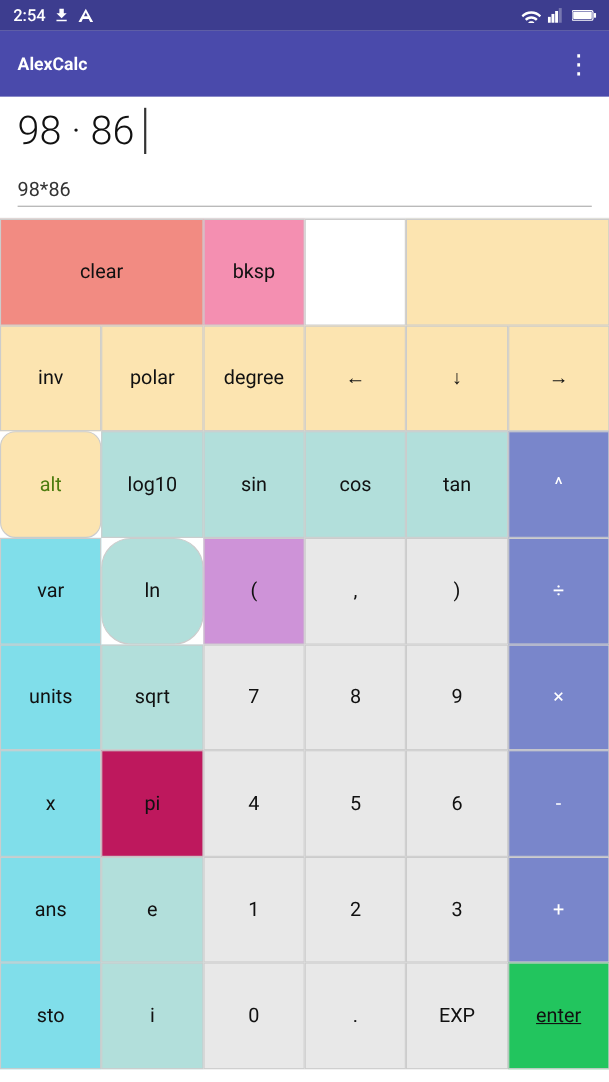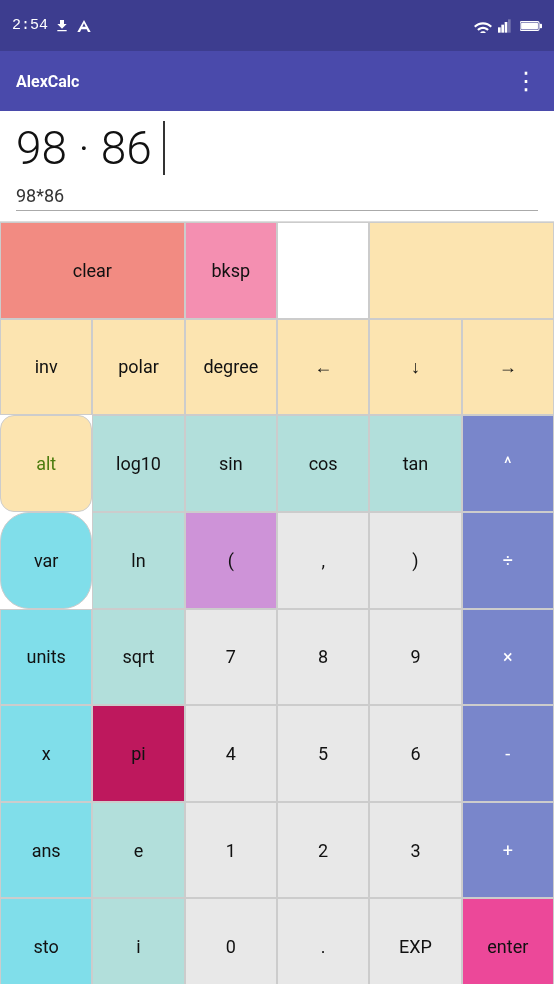--- a/index.html
+++ b/index.html
@@ -9,28 +9,27 @@
       height: 984px;
       font-family: 'Roboto', Arial, sans-serif;
       background: #fff;
       overflow: hidden;
     }
 
     
     .status-bar {
       background: #3d3d8f;
       color: #fff;
-      height: 51px;
+      height: 28px;
       display: flex;
       align-items: center;
       justify-content: space-between;
       padding: 0 12px;
       font-size: 15px;
       font-weight: 500;
-      font-family: Liberation Mono, monospace;
     }
     .status-left { display: flex; align-items: center; gap: 6px; }
     .status-right { display: flex; align-items: center; gap: 6px; }
 
     
     .app-bar {
       background: #4a4aab;
       color: #fff;
       height: 60px;
       display: flex;
@@ -41,21 +40,21 @@
     .app-title { font-size: 16px; font-weight: bold; }
     .menu-dots { font-size: 24px; cursor: pointer; }
 
     
     .display-area {
       background: #fff;
       padding: 10px 16px 6px 16px;
       min-height: 110px;
     }
     .expression-display {
-      font-size: 46px;
+      font-size: 36px;
       color: #111;
       font-weight: 300;
       min-height: 60px;
       word-break: break-all;
     }
     .expression-text { font-size: 18px; color: #333; margin-top: 4px; padding-bottom: 4px; border-bottom: 1.5px solid #aaa; }
 
     
     .calc-grid {
       display: grid;
@@ -94,21 +93,21 @@
     
     .btn-alt     { background: #fce4b0; color: #4d7c0f; border-radius: 14px; }
     .btn-log10   { background: #b2dfdb; color: #111; }
     .btn-sin     { background: #b2dfdb; color: #111; }
     .btn-cos     { background: #b2dfdb; color: #111; }
     .btn-tan     { background: #b2dfdb; color: #111; }
     .btn-pow     { background: #7986cb; color: #fff; }
 
     
     .btn-var     { background: #80deea; color: #111; }
-    .btn-ln      { background: #b2dfdb; color: #111; }
+    .btn-ln      { background: #b2dfdb; color: #111; border-radius: 27px; }
     .btn-lparen  { background: #ce93d8; color: #111; }
     .btn-comma   { background: #e8e8e8; color: #111; }
     .btn-rparen  { background: #e8e8e8; color: #111; }
     .btn-div     { background: #7986cb; color: #fff; }
 
     
     .btn-units   { background: #80deea; color: #111; }
     .btn-sqrt    { background: #b2dfdb; color: #111; }
     .btn-7       { background: #e8e8e8; color: #111; }
     .btn-8       { background: #e8e8e8; color: #111; }
@@ -130,21 +129,21 @@
     .btn-2       { background: #e8e8e8; color: #111; }
     .btn-3       { background: #e8e8e8; color: #111; }
     .btn-add     { background: #7986cb; color: #fff; }
 
     
     .btn-sto     { background: #80deea; color: #111; }
     .btn-i       { background: #b2dfdb; color: #111; }
     .btn-0       { background: #e8e8e8; color: #111; }
     .btn-dot     { background: #e8e8e8; color: #111; }
     .btn-exp     { background: #e8e8e8; color: #111; }
-    .btn-enter   { background: #ec4899; color: #111; }
+    .btn-enter   { background: #22c55e; color: #111; text-decoration: underline; }
   </style>
 </head>
 <body>
 
 <div class="status-bar">
   <div class="status-left">
     <span>2:54</span>
 
     <svg width="16" height="16" viewBox="0 0 24 24" fill="white">
         <path d="M19 9h-4V3H9v6H5l7 7 7-7zm-14 9v2h14v-2H5z"></path>
@@ -201,21 +200,21 @@
   <div class="btn btn-down" style="grid-column:5; grid-row:2;">↓</div>
   <div class="btn btn-right" style="grid-column:6; grid-row:2;">→</div>
 
   <div class="btn btn-alt" style="grid-column:1; grid-row:3;">alt</div>
   <div class="btn btn-log10" style="grid-column:2; grid-row:3;">log10</div>
   <div class="btn btn-sin" style="grid-column:3; grid-row:3;">sin</div>
   <div class="btn btn-cos" style="grid-column:4; grid-row:3;">cos</div>
   <div class="btn btn-tan" style="grid-column:5; grid-row:3;">tan</div>
   <div class="btn btn-pow" style="grid-column:6; grid-row:3;">^</div>
 
-  <div class="btn btn-var" style="grid-column:1; grid-row:4;border-radius:29px;">var</div>
+  <div class="btn btn-var" style="grid-column:1; grid-row:4;">var</div>
   <div class="btn btn-ln" style="grid-column:2; grid-row:4;">ln</div>
   <div class="btn btn-lparen" style="grid-column:3; grid-row:4;">(</div>
   <div class="btn btn-comma" style="grid-column:4; grid-row:4;">,</div>
   <div class="btn btn-rparen" style="grid-column:5; grid-row:4;">)</div>
   <div class="btn btn-div" style="grid-column:6; grid-row:4;">÷</div>
 
   <div class="btn btn-units" style="grid-column:1; grid-row:5;">units</div>
   <div class="btn btn-sqrt" style="grid-column:2; grid-row:5;">sqrt</div>
   <div class="btn btn-7" style="grid-column:3; grid-row:5;">7</div>
   <div class="btn btn-8" style="grid-column:4; grid-row:5;">8</div>

